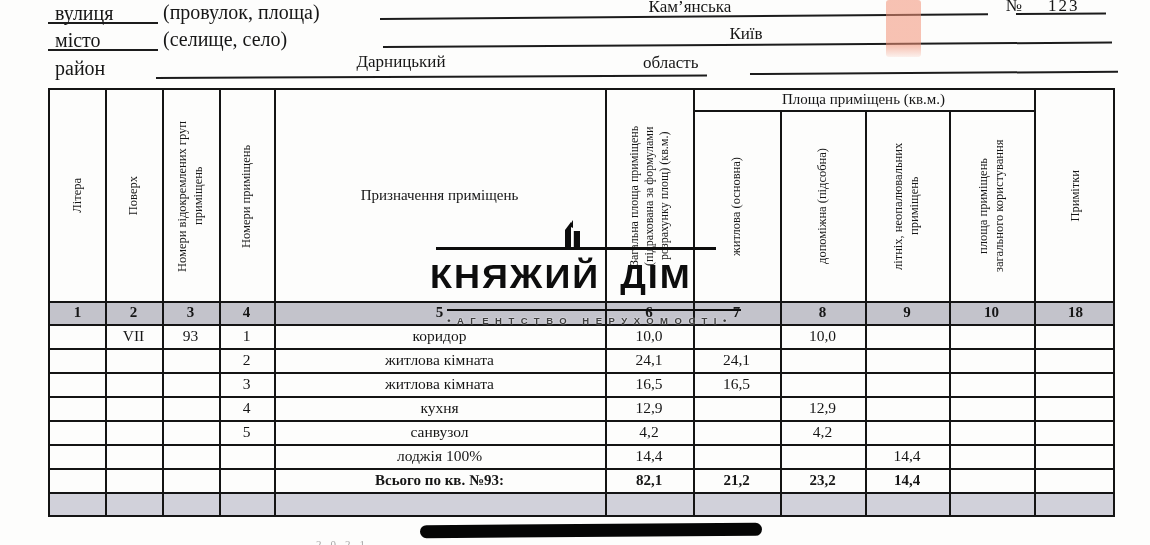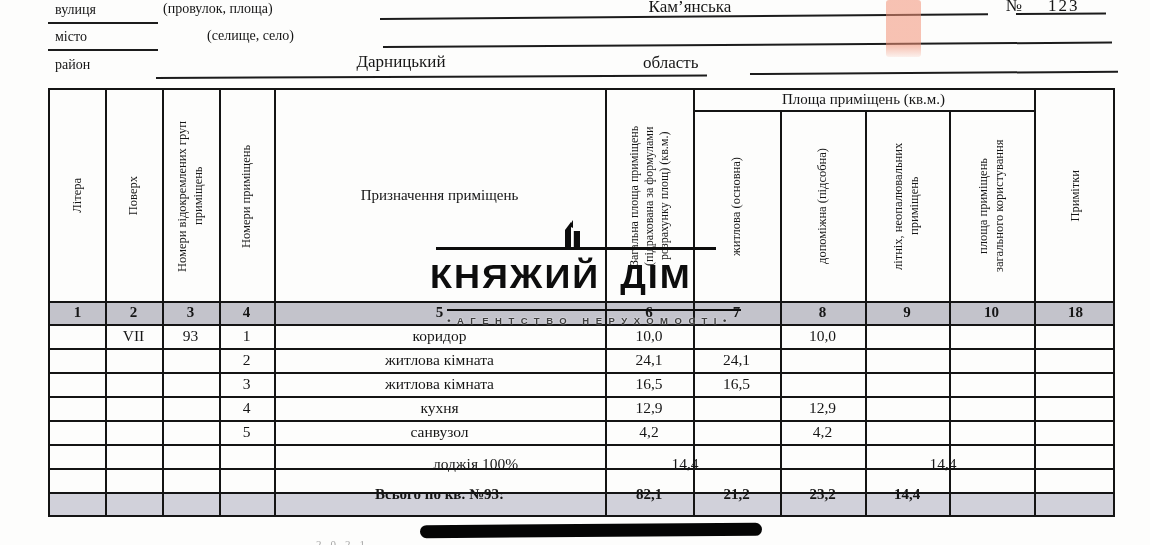--- a/index.html
+++ b/index.html
@@ -1,19 +1,19 @@
 <!DOCTYPE html>
 <html><head>
 <meta charset="utf-8">
 <style>
   html,body{margin:0;padding:0;}
   .page{position:relative;width:1150px;height:545px;background:#fdfdfc;overflow:hidden;
         font-family:"Liberation Serif", serif;color:#161616;}
   .abs{position:absolute;}
-  .lbl{font-size:14px;white-space:nowrap;}
+  .lbl{font-size:20px;white-space:nowrap;}
   .val{font-size:17px;white-space:nowrap;text-align:center;}
   .uline{position:absolute;height:2px;background:#1c1c1c;transform-origin:left center;}
   .hl{position:absolute;width:35px;background:linear-gradient(to bottom,rgba(242,145,118,0.55) 80%,rgba(242,145,118,0.12));border-radius:3px;}
   
   .tbl{position:absolute;left:48px;top:88px;width:1067px;height:429px;border:2px solid #141414;box-sizing:border-box;}
   .vline{position:absolute;width:2px;background:#141414;top:0;height:100%;}
   .vline.part{top:20px;height:calc(100% - 20px);}
   .hline{position:absolute;height:2px;background:#141414;left:0;width:100%;}
   .shade1{position:absolute;left:0;width:100%;background:#c3c3cb;}
   .shade2{position:absolute;left:0;width:100%;background:#d1d1da;}
@@ -47,22 +47,23 @@
   <div class="abs lbl" style="left:55px;top:2px;">вулиця</div>
   <div class="abs lbl" style="left:163px;top:1px;">(провулок, площа)</div>
   <div class="uline" style="left:48px;top:22px;width:110px;"></div>
   <div class="abs val" style="left:600px;top:-3px;width:180px;">Кам’янська</div>
   <div class="uline" style="left:380px;top:18px;width:608px;transform:rotate(-0.45deg);"></div>
   <div class="abs val" style="left:1006px;top:-4px;">№</div>
   <div class="abs val" style="left:1048px;top:-4px;letter-spacing:2px;">123</div>
   <div class="uline" style="left:1016px;top:13px;width:90px;transform:rotate(-0.3deg);"></div>
 
   <div class="abs lbl" style="left:55px;top:29px;">місто</div>
-  <div class="abs lbl" style="left:163px;top:28px;margin-left:44px;">(селище, село)</div>
+  <div class="abs lbl" style="left:163px;top:28px;">(селище, село)</div>
   <div class="uline" style="left:48px;top:49px;width:110px;"></div>
+  <div class="abs val" style="left:660px;top:24px;width:172px;">Київ</div>
   <div class="uline" style="left:383px;top:46px;width:729px;transform:rotate(-0.35deg);"></div>
 
   <div class="abs lbl" style="left:55px;top:57px;">район</div>
   <div class="abs val" style="left:320px;top:52px;width:162px;">Дарницький</div>
   <div class="abs val" style="left:643px;top:53px;">область</div>
   <div class="uline" style="left:156px;top:77px;width:551px;transform:rotate(-0.25deg);"></div>
   <div class="uline" style="left:750px;top:73px;width:368px;transform:rotate(-0.35deg);"></div>
 
   <div class="hl" style="left:886px;top:0;height:57px;"></div>
 
@@ -169,27 +170,27 @@
       <div class="cell cl5">кухня</div>
       <div class="cell cl6">12,9</div>
       <div class="cell cl8">12,9</div>
     </div>
     <div class="trow" style="top:330px;">
       <div class="cell cl4">5</div>
       <div class="cell cl5">санвузол</div>
       <div class="cell cl6">4,2</div>
       <div class="cell cl8">4,2</div>
     </div>
-    <div class="trow" style="top:362px;margin-left:36px;">
+    <div class="trow" style="top:354px;">
       <div class="cell cl5">лоджія 100%</div>
       <div class="cell cl6">14,4</div>
       <div class="cell cl9">14,4</div>
     </div>
 
-    <div class="trow sum" style="top:394px;height:20px;text-decoration:underline;">
+    <div class="trow sum" style="top:380px;height:20px;text-decoration:underline;">
       <div class="cell cl5">Всього по кв. №93:</div>
       <div class="cell cl6">82,1</div>
       <div class="cell cl7">21,2</div>
       <div class="cell cl8">23,2</div>
       <div class="cell cl9">14,4</div>
     </div>
   </div>
 
   <div>
     <div class="wm-line" style="left:436px;top:247px;width:280px;"></div>

